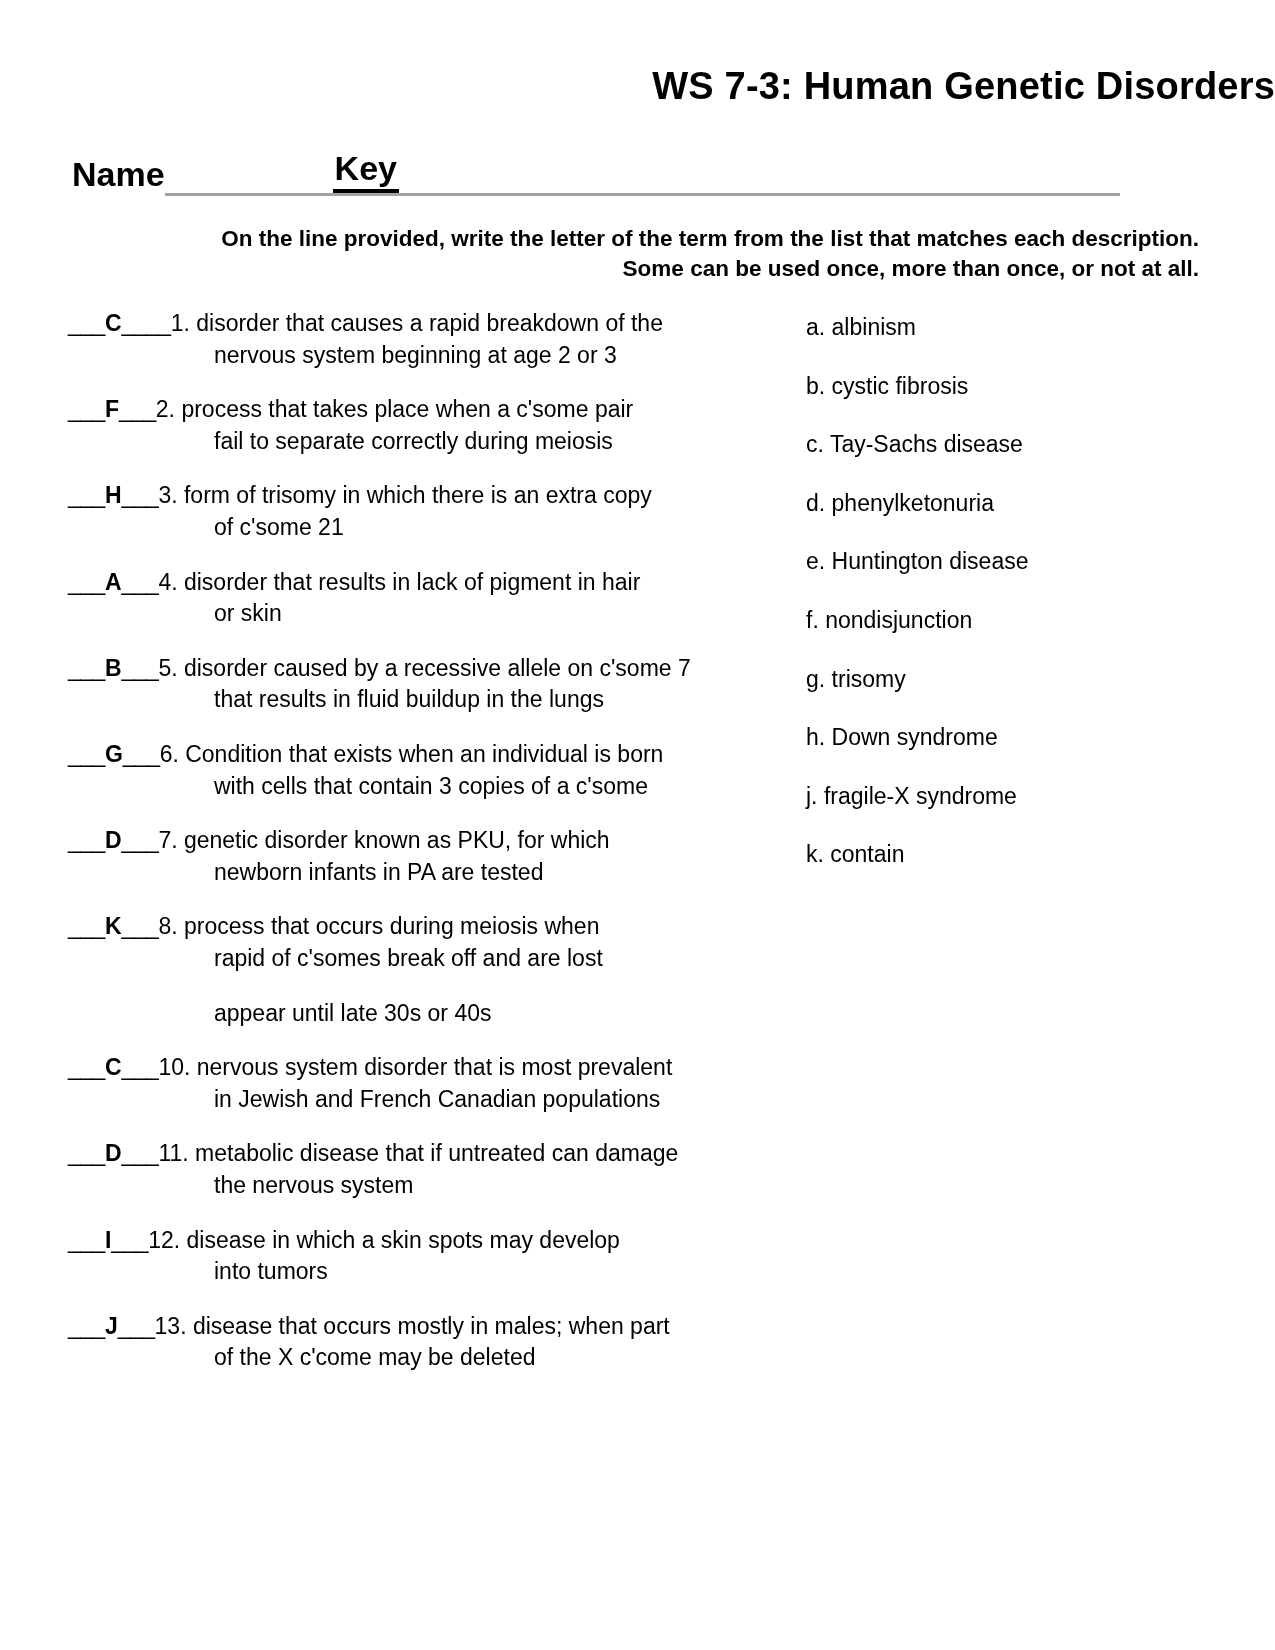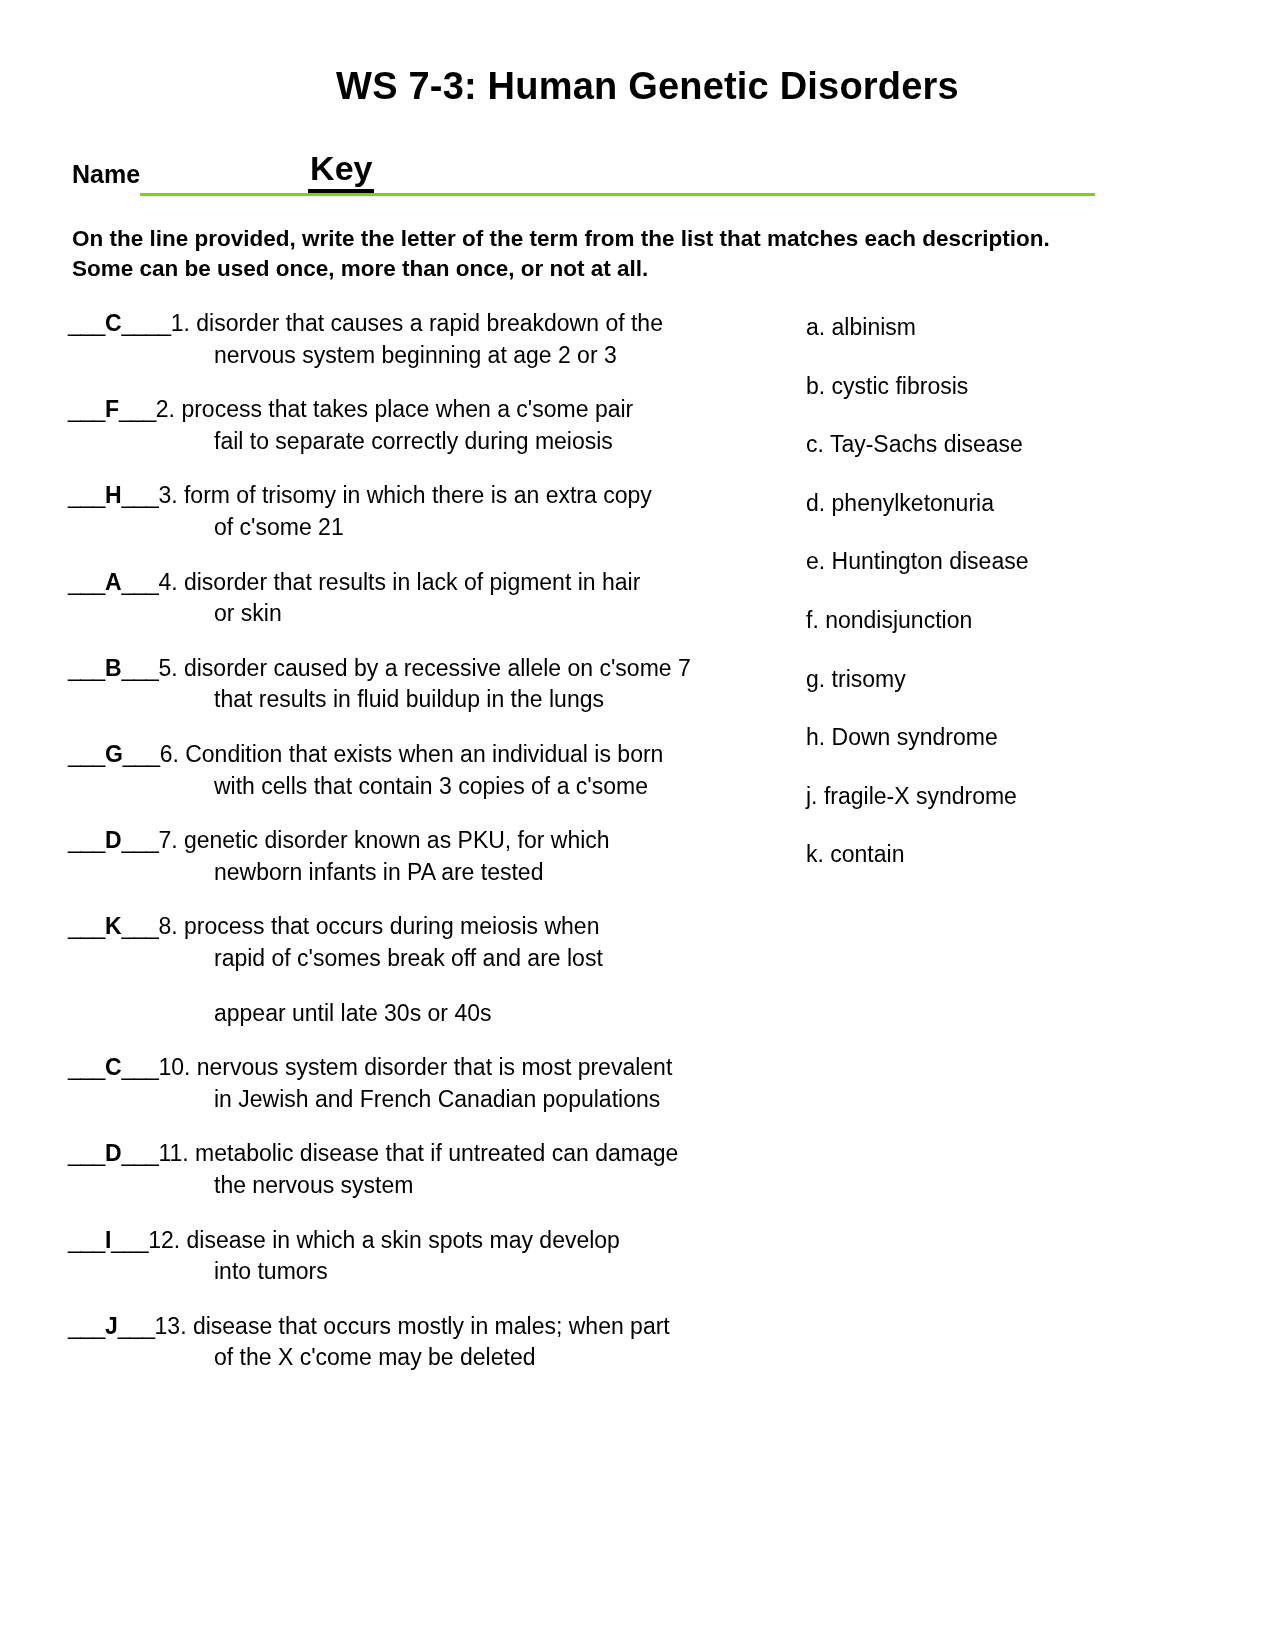--- a/index.html
+++ b/index.html
@@ -19,71 +19,72 @@
   .page {
     width: 1275px;
     height: 1650px;
     position: relative;
     box-sizing: border-box;
     padding: 0;
   }
 
   
   .doc-title {
-    text-align: center;
+    text-align: right;
     font-size: 38px;
     font-weight: bold;
     letter-spacing: 0.2px;
     margin: 0;
     padding-top: 66px;
     line-height: 1.1;
     padding-left: 20px;
   }
 
   
   .name-row {
     position: relative;
     margin: 44px 0 0 0;
     padding: 0 72px 0 72px;
     height: 46px;
   }
   .name-label {
-    font-size: 25px;
+    font-size: 34px;
     font-weight: bold;
     line-height: 44px;
     display: inline-block;
     vertical-align: bottom;
   }
   .name-rule {
     display: inline-block;
     position: relative;
     vertical-align: bottom;
     width: 955px;
     height: 44px;
-    border-bottom: 3px solid #84cc16;
+    border-bottom: 3px solid #a3a3a3;
     box-sizing: border-box;
   }
   .name-value {
     position: absolute;
     left: 168px;
     bottom: 0px;
     font-size: 34px;
     font-weight: bold;
     line-height: 42px;
     border-bottom: 4px solid #000;
     padding: 0 2px;
   }
 
   
   .instructions {
     margin: 26px 0 0 0;
     padding: 0 76px 0 72px;
     font-size: 22.5px;
     font-weight: bold;
     line-height: 1.34;
+    text-align: right;
   }
   .instructions .line2 { display: block; }
 
   
   .content {
     margin-top: 26px;
     padding: 0 50px 0 68px;
     display: flex;
     align-items: flex-start;
   }

